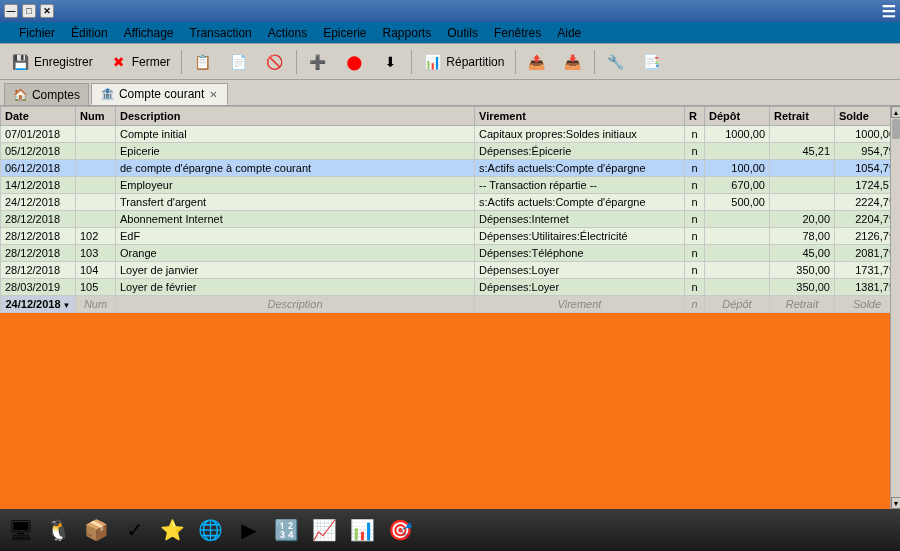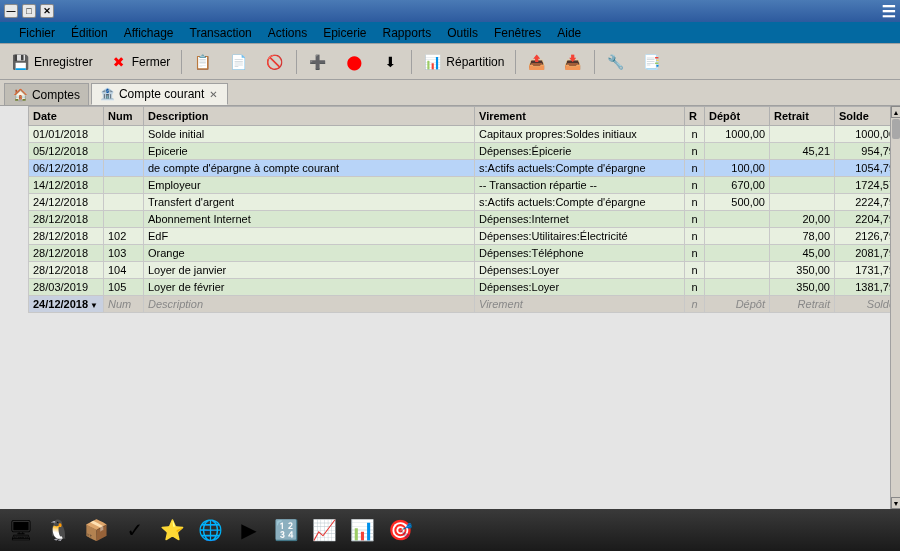--- a/index.html
+++ b/index.html
@@ -125,25 +125,24 @@
     }
     .tab-close {
       font-size: 10px;
       color: #666;
       cursor: pointer;
       padding: 0 1px;
     }
 
     
     #main-content {
-      background: #e5e5e5;
+      background: #f97316;
       height: calc(551px - 22px - 22px - 36px - 26px - 42px);
       overflow-y: auto;
       overflow-x: hidden;
-      padding-left: 28px;
     }
 
     
     #account-table {
       width: 100%;
       border-collapse: collapse;
       font-size: 12px;
     }
     #account-table thead tr {
       background: #d4d0c8;
@@ -179,20 +178,21 @@
     .col-retrait { width: 65px; text-align: right; }
     .col-solde { width: 65px; text-align: right; margin-left: 44px; }
 
     .new-entry-row {
       background: #d4d0c8 !important;
       color: #888;
       font-style: italic;
     }
     .new-entry-row td {
       border: 1px solid #b0b0b0;
+      text-align: center;
     }
 
     
     #taskbar {
       position: absolute;
       bottom: 0;
       left: 0;
       right: 0;
       height: 42px;
       background: linear-gradient(to bottom, #3a3a3a 0%, #1a1a1a 100%);
@@ -340,23 +340,23 @@
           <th class="col-description">Description</th>
           <th class="col-virement">Virement</th>
           <th class="col-r">R</th>
           <th class="col-depot">Dépôt</th>
           <th class="col-retrait">Retrait</th>
           <th class="col-solde">Solde</th>
         </tr>
     </thead>
     <tbody id="table-body">
     <tr>
-          <td class="col-date">01/01/2018</td>
-          <td class="col-num"></td>
-          <td class="col-description">Solde initial</td>
+          <td class="col-date">07/01/2018</td>
+          <td class="col-num"></td>
+          <td class="col-description">Compte initial</td>
           <td class="col-virement">Capitaux propres:Soldes initiaux</td>
           <td class="col-r">n</td>
           <td class="col-depot">1000,00</td>
           <td class="col-retrait"></td>
           <td class="col-solde">1000,00</td>
         </tr>
         <tr>
           <td class="col-date">05/12/2018</td>
           <td class="col-num"></td>
           <td class="col-description">Epicerie</td>

